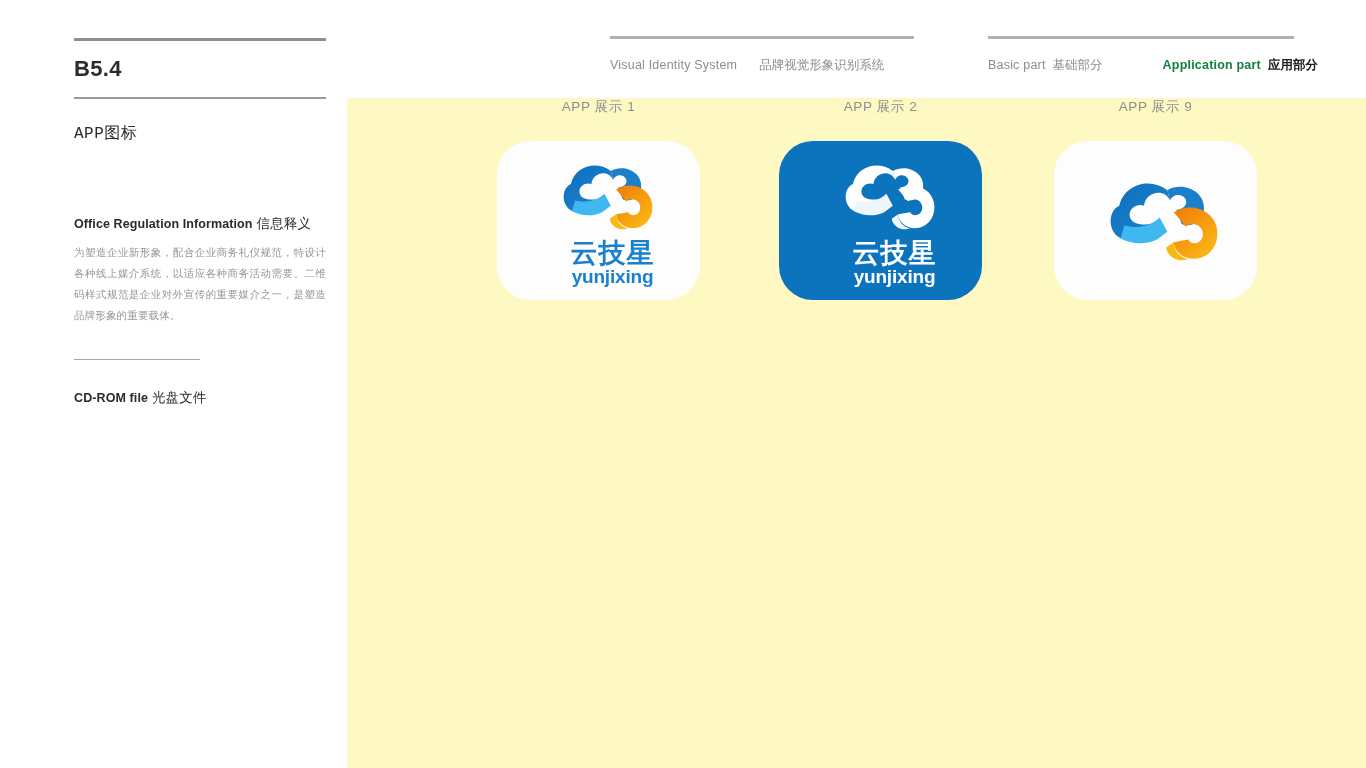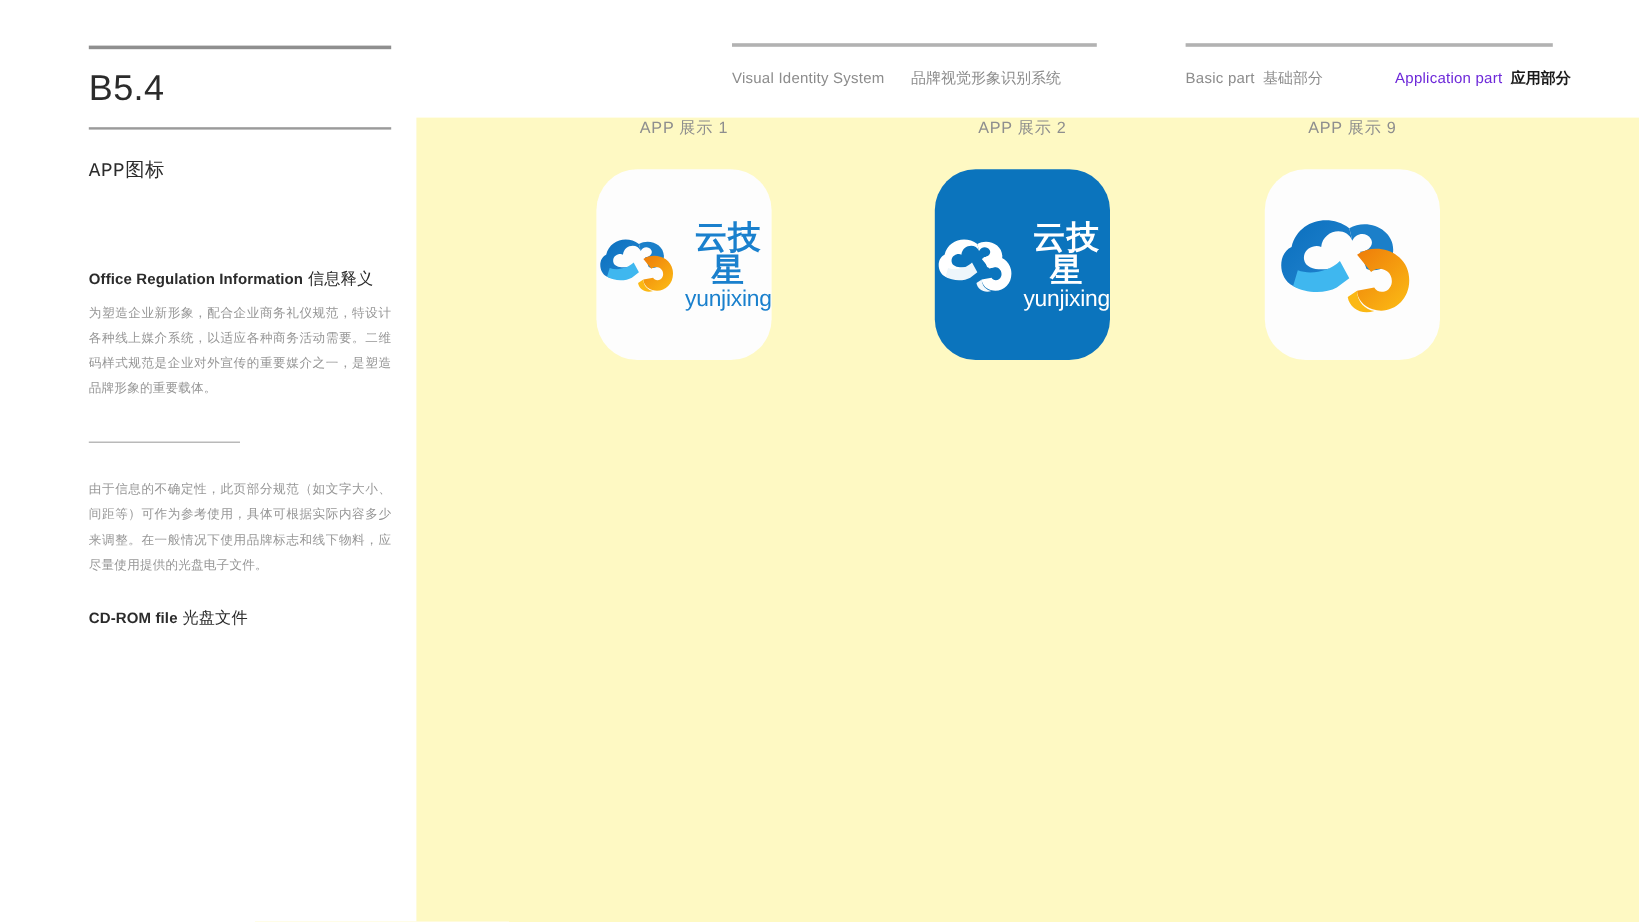--- a/index.html
+++ b/index.html
@@ -45,41 +45,42 @@
     font-size: 12.5px;
     color: #8c8c8c;
     letter-spacing: 0.2px;
   }
   .nav-cn {
     font-size: 12.5px;
     color: #8c8c8c;
     margin-left: 22px;
   }
   .nav-cn.tight { margin-left: 7px; }
-  .nav-en.active { color: #6d28d9; font-weight: normal; }
+  .nav-en.active { color: #15803d; font-weight: bold; }
   .nav-cn.active { color: #1a1a1a; font-weight: bold; margin-left: 7px; }
 
   
   .sidebar {
     position: absolute;
     left: 74px;
     top: 38px;
     width: 252px;
   }
   .sb-rule-top {
     width: 252px;
     height: 3px;
     background: #8f8f8f;
   }
   .page-code {
-    font-size: 30px;
+    font-size: 22px;
     color: #2b2b2b;
     margin: 16px 0 0 0;
     letter-spacing: 0.3px;
     line-height: 1.1;
+    font-weight: bold;
   }
   .sb-rule-mid {
     width: 252px;
     height: 1.5px;
     background: #9a9a9a;
     margin-top: 16px;
   }
   .page-title {
     font-size: 16px;
     color: #2b2b2b;
@@ -132,49 +133,50 @@
   .icon-cell.c2 { left: 432px; }
   .icon-cell.c3 { left: 707px; }
 
   .icon-caption {
     font-size: 13.5px;
     color: #8e8e8e;
     letter-spacing: 0.6px;
     margin-bottom: 25px;
   }
   .icon-tile {
-    width: 146px;
+    width: 175px;
     height: 159px;
     border-radius: 34px;
     position: relative;
     overflow: hidden;
     display: flex;
     align-items: center;
     justify-content: center;
-    flex-direction: row;
+    flex-direction: column;
     margin: 0 auto;
+    padding-left: 28px;
   }
   .icon-tile.white { background: #fdfdfd; }
   .icon-tile.blue  { background: #0b74bd; }
 
   .mark-wrap { width: 108px; }
   .mark-wrap.big { width: 130px; }
   .wordmark {
     margin-top: 2px;
     line-height: 1;
   }
   .wm-cn {
     font-size: 27px;
     font-weight: bold;
     letter-spacing: 1px;
     font-family: "DejaVu Sans", sans-serif;
   }
   .wm-en {
     font-size: 19px;
-    font-weight: normal;
+    font-weight: bold;
     letter-spacing: -0.2px;
     margin-top: 1px;
   }
   .tone-blue .wm-cn, .tone-blue .wm-en { color: #1a80cd; }
   .tone-white .wm-cn, .tone-white .wm-en { color: #ffffff; }
 </style>
 </head>
 <body>
 
 <div class="header-nav">
@@ -211,21 +213,20 @@
   <div class="sec-block" style="margin-top:71px;">
     <div class="sec-head">
       <span>Office Regulation Information</span><span class="cn">信息释义</span>
     </div>
     <div class="sec-body">为塑造企业新形象，配合企业商务礼仪规范，特设计各种线上媒介系统，以适应各种商务活动需要。二维码样式规范是企业对外宣传的重要媒介之一，是塑造品牌形象的重要载体。</div>
   </div>
 
   <div class="sb-rule-short" style="margin-top:33px;"></div>
 
   <div class="sec-block" style="margin-top:29px;">
-    <div class="sec-body">由于信息的不确定性，此页部分规范（如文字大小、间距等）可作为参考使用，具体可根据实际内容多少来调整。在一般情况下使用品牌标志和线下物料，应尽量使用提供的光盘电子文件。</div>
   </div>
 
   <div class="sec-block" style="margin-top:24px;">
     <div class="sec-head">
       <span>CD-ROM file</span><span class="cn">光盘文件</span>
     </div>
   </div>
 </div>
 
 <div class="stage">

